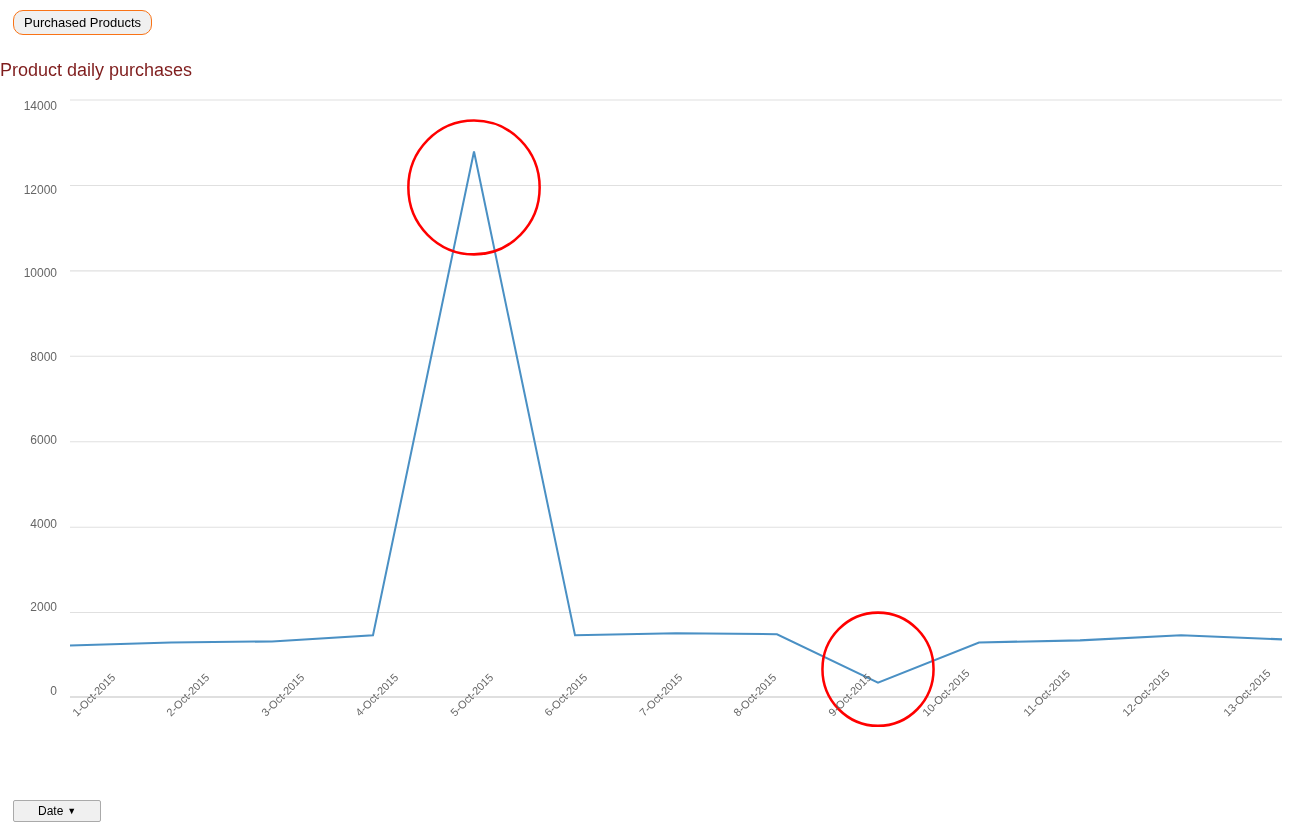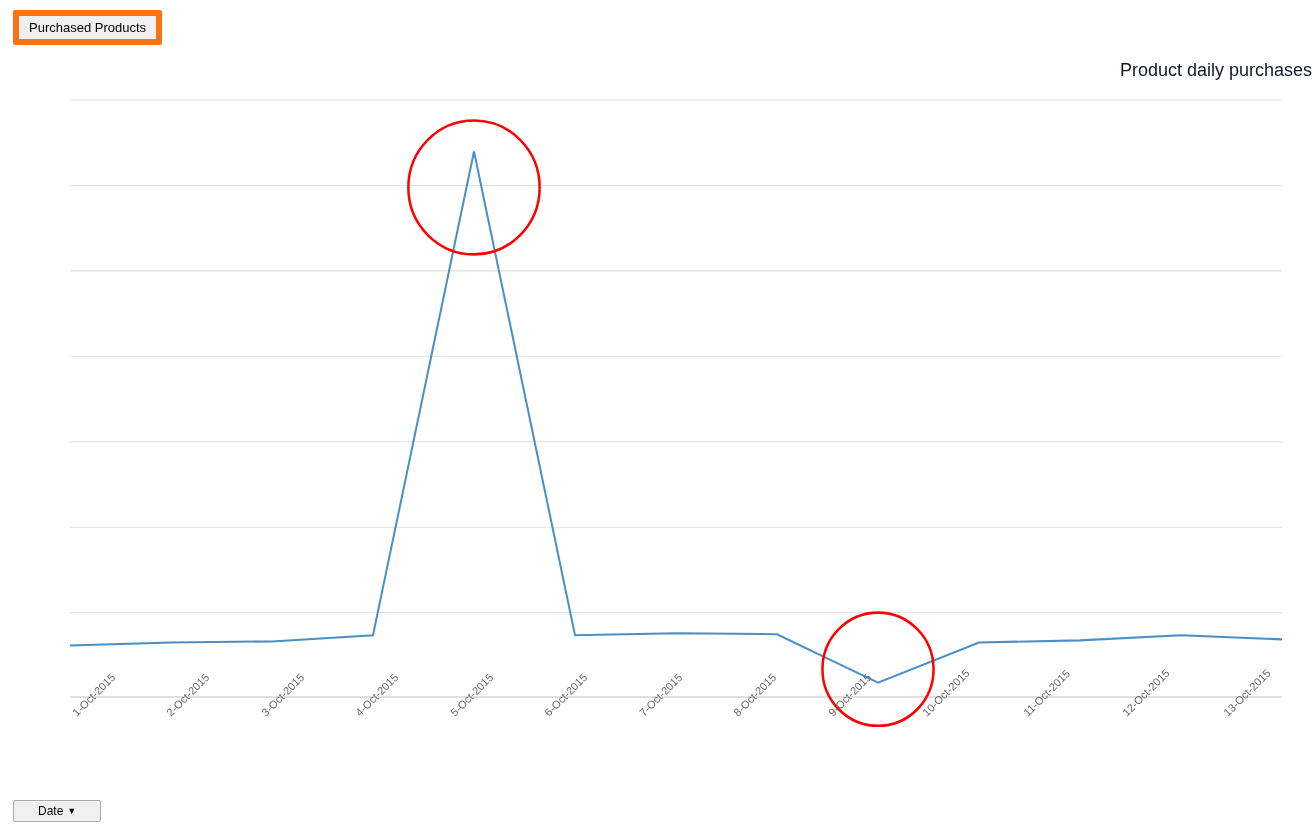--- a/index.html
+++ b/index.html
@@ -12,38 +12,38 @@
       height: 837px;
       overflow: hidden;
     }
     .top-bar {
       position: absolute;
       top: 10px;
       left: 13px;
     }
     .top-bar button {
       background: #f0f0f0;
-      border: 6px solid #f97316;
+      border: 1px solid #f97316;
       padding: 4px 10px;
       font-size: 13px;
       cursor: pointer;
-      border-radius: 2px;
+      border-radius: 10px;
     }
     .chart-container {
       position: absolute;
       top: 55px;
       left: 0;
       right: 0;
       bottom: 60px;
     }
     .chart-title {
-      text-align: right;
+      text-align: left;
       font-size: 18px;
       font-weight: normal;
-      color: #0f172a;
+      color: #7f1d1d;
       margin-bottom: 10px;
       padding-top: 5px;
     }
     .chart-area {
       position: absolute;
       top: 45px;
       left: 70px;
       right: 30px;
       bottom: 80px;
     }
@@ -112,20 +112,30 @@
 </head>
 <body>
 
 <div class="top-bar">
   <button>Purchased Products</button>
 </div>
 
 <div class="chart-container">
   <div class="chart-title">Product daily purchases</div>
 
+  <div class="y-axis-labels">
+    <span>14000</span>
+    <span>12000</span>
+    <span>10000</span>
+    <span>8000</span>
+    <span>6000</span>
+    <span>4000</span>
+    <span>2000</span>
+    <span>0</span>
+  </div>
 
   <div class="chart-area">
     <svg class="main-chart" viewBox="0 0 1200 580" preserveAspectRatio="none">
 
       <line x1="0" y1="580" x2="1200" y2="580" stroke="#c0c0c0" stroke-width="1"></line>
       <line x1="0" y1="498" x2="1200" y2="498" stroke="#e0e0e0" stroke-width="1"></line>
       <line x1="0" y1="415" x2="1200" y2="415" stroke="#e0e0e0" stroke-width="1"></line>
       <line x1="0" y1="332" x2="1200" y2="332" stroke="#e0e0e0" stroke-width="1"></line>
       <line x1="0" y1="249" x2="1200" y2="249" stroke="#e0e0e0" stroke-width="1"></line>
       <line x1="0" y1="166" x2="1200" y2="166" stroke="#e0e0e0" stroke-width="1"></line>

